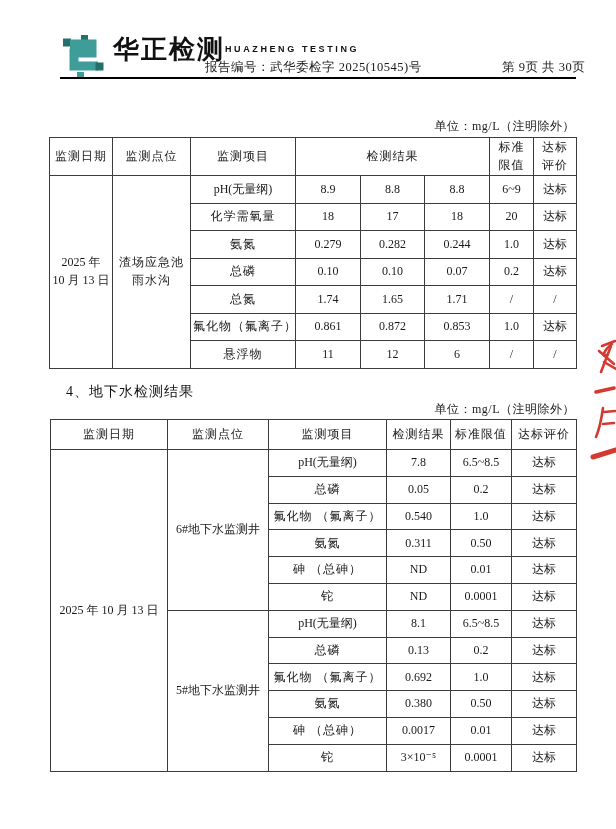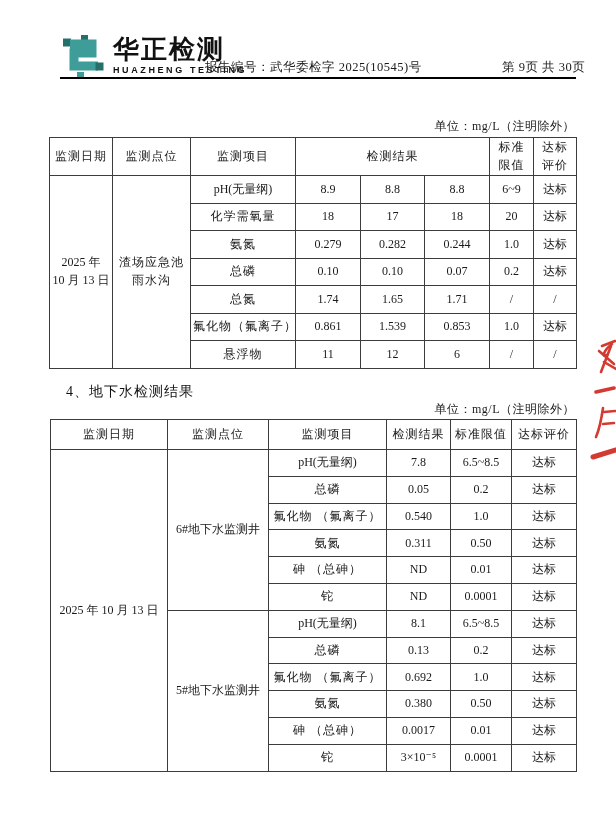--- a/index.html
+++ b/index.html
@@ -7,23 +7,23 @@
     --ink:#1a1a1a; --border:#3c3c3c;
   }
   *{margin:0;padding:0;box-sizing:border-box;}
   html,body{background:#ffffff;}
   body{font-family:"Liberation Serif","DejaVu Serif",serif;color:var(--ink);}
   .page{position:relative;width:616px;height:829px;background:#fff;overflow:hidden;}
 
   
   .logo-wrap{position:absolute;left:62px;top:35px;display:flex;align-items:flex-start;gap:9px;}
   .logo-svg{display:block;}
-  .brand-text{display:flex;flex-direction:column;margin-top:1px;}
+  .brand-text{display:flex;margin-top:1px;}
   .brand-cn{font-family:"Liberation Sans","DejaVu Sans",sans-serif;font-weight:bold;font-size:26px;line-height:1.05;letter-spacing:2px;color:#111;}
-  .brand-en{font-family:"Liberation Sans","DejaVu Sans",sans-serif;font-weight:bold;font-size:9px;letter-spacing:2.6px;color:#111;margin-top:2px;}
+  .brand-en{font-family:"Liberation Sans","DejaVu Sans",sans-serif;font-weight:bold;font-size:9px;letter-spacing:2.6px;color:#111;margin-top:8px;}
   .report-no{position:absolute;left:205px;top:59px;font-size:12.5px;letter-spacing:.5px;}
   .page-info{position:absolute;left:502px;top:59px;font-size:12.5px;letter-spacing:.5px;}
   .header-rule{position:absolute;left:60px;top:77px;width:516px;border-top:2.5px solid #000;}
 
   
   .sec-title{position:absolute;left:66px;font-size:14px;letter-spacing:1px;color:#111;}
   .unit-note{position:absolute;right:41px;font-size:12px;letter-spacing:.5px;}
 
   
   table{border-collapse:collapse;table-layout:fixed;position:absolute;background:#fff;}
@@ -139,21 +139,21 @@
         <td class="cjk">总氮</td>
         <td>1.74</td>
         <td>1.65</td>
         <td>1.71</td>
         <td>/</td>
         <td>/</td>
       </tr>
       <tr>
         <td class="cjk">氟化物（氟离子）</td>
         <td>0.861</td>
-        <td>1.539</td>
+        <td>0.872</td>
         <td>0.853</td>
         <td>1.0</td>
         <td>达标</td>
       </tr>
       <tr>
         <td class="cjk">悬浮物</td>
         <td>11</td>
         <td>12</td>
         <td>6</td>
         <td>/</td>

